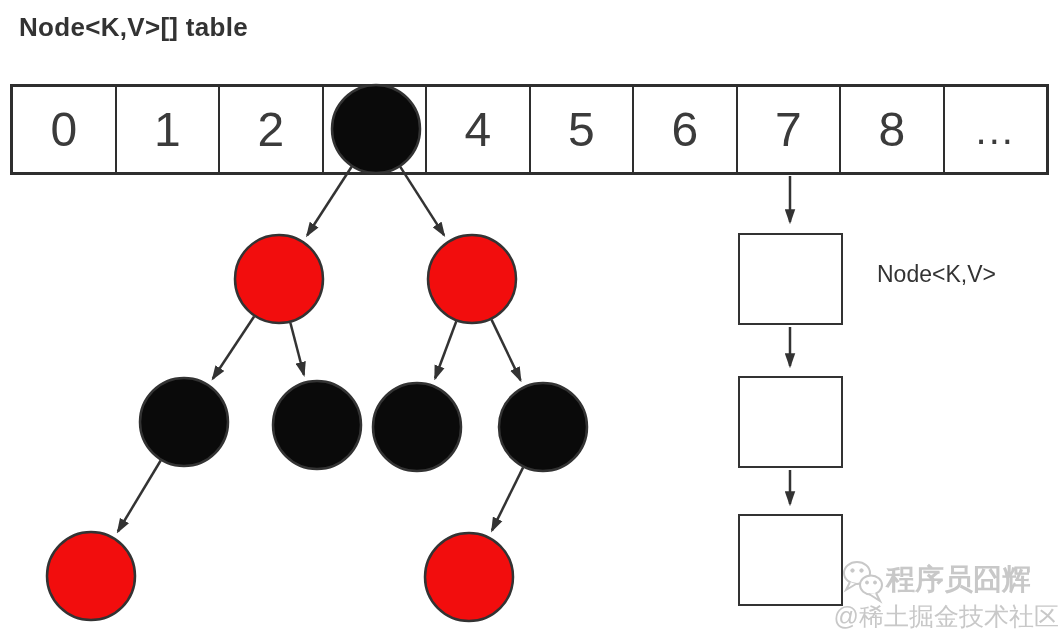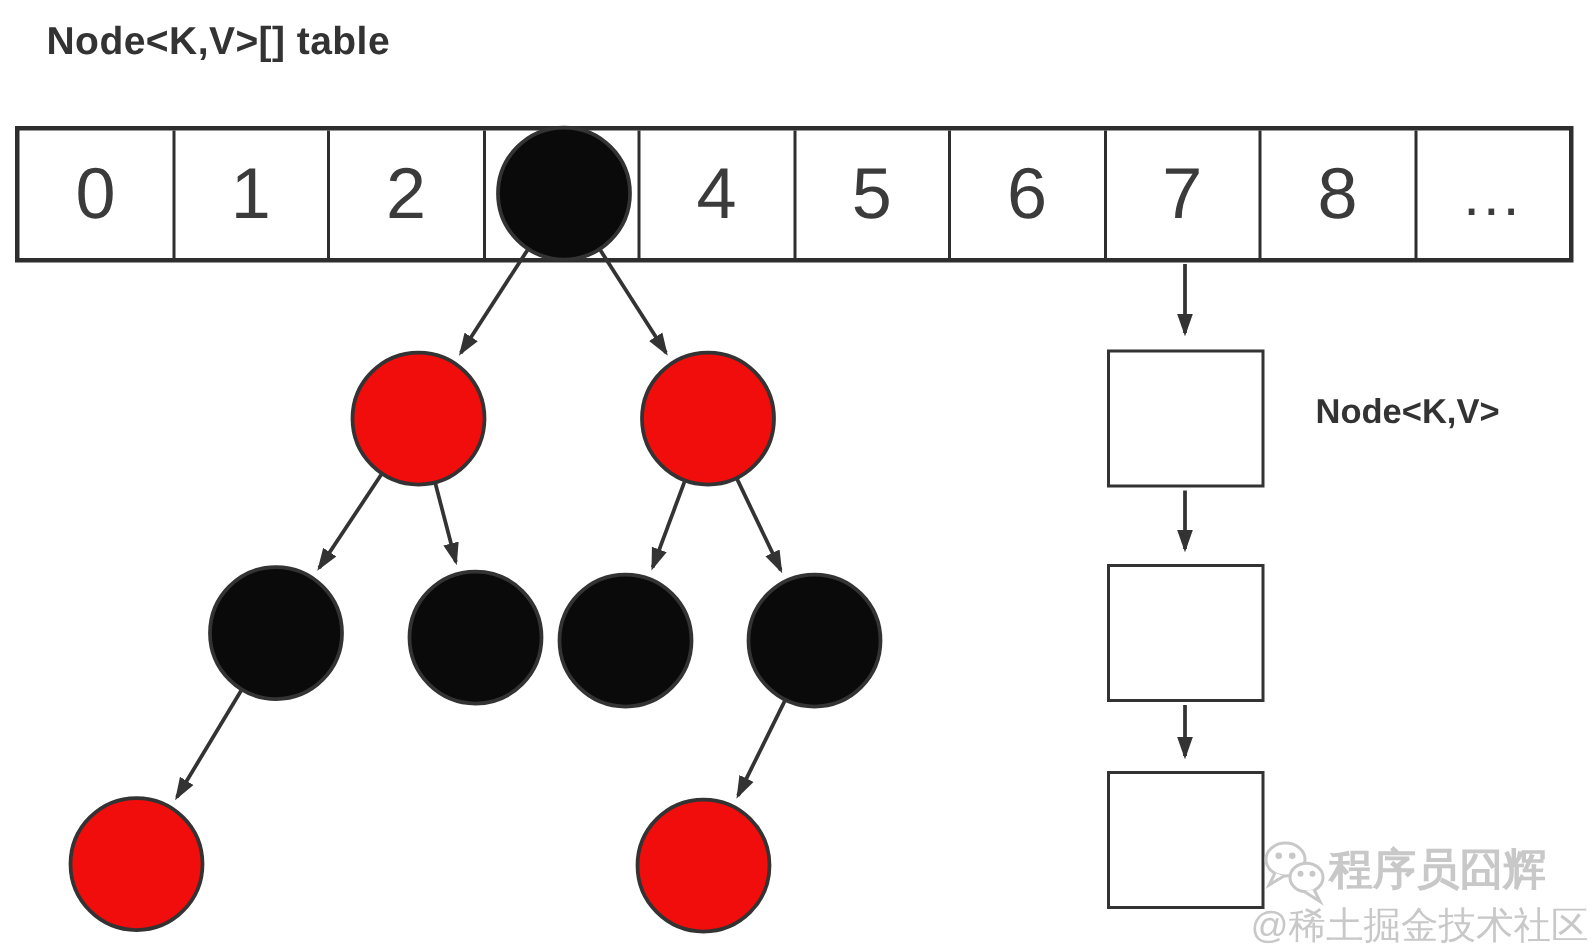--- a/index.html
+++ b/index.html
@@ -3,21 +3,21 @@
 <meta charset="utf-8">
 <style>
   html,body{margin:0;padding:0;background:#fff;}
   .stage{
     position:relative;width:1061px;height:629px;background:#fff;overflow:hidden;
     font-family:"Liberation Sans",sans-serif;
   }
   .title{
     position:absolute;left:19px;top:12px;
     font-size:26px;font-weight:bold;color:var(--label-text,#333);
-    letter-spacing:.3px;white-space:nowrap;margin-left:12px;
+    letter-spacing:.3px;white-space:nowrap;
   }
   .array{
     position:absolute;left:10px;top:84px;width:1039px;height:91px;
     box-sizing:border-box;border:3px solid var(--border,#2e2e2e);
     display:flex;background:#fff;
   }
   .cell{
     flex:1;display:flex;align-items:center;justify-content:center;
     border-right:2px solid var(--border,#2e2e2e);
   }
@@ -28,21 +28,21 @@
   .cell--dots .cell-label{font-size:40px;letter-spacing:2px;}
   .connector-layer{position:absolute;left:0;top:0;pointer-events:none;}
   .edge{stroke:var(--line,#333);stroke-width:2.5;fill:none;}
   .arrowhead{fill:var(--line,#333);}
   .tree-node{stroke:var(--node-stroke,#333);stroke-width:2.5;}
   .list-box{
     position:absolute;left:738px;width:105px;height:92px;box-sizing:border-box;
     border:2.5px solid var(--line,#333);background:#fff;
   }
   .side-label{
-    position:absolute;font-size:23px;font-weight:bold;
+    position:absolute;font-size:23px;font-weight:normal;
     color:var(--label-text,#333);white-space:nowrap;
   }
   .watermark{position:absolute;left:840px;top:554px;width:221px;height:72px;text-align:center;}
   .wm-icon{position:absolute;left:2px;top:4px;}
   .wm-icon *{stroke:var(--watermark,#c8c8c8);}
   .wm-name{
     position:absolute;left:46px;top:6px;font-size:29px;font-weight:bold;
     color:var(--watermark,#c8c8c8);white-space:nowrap;
     text-shadow:1px 1px 0 rgba(255,255,255,.9);
   }

